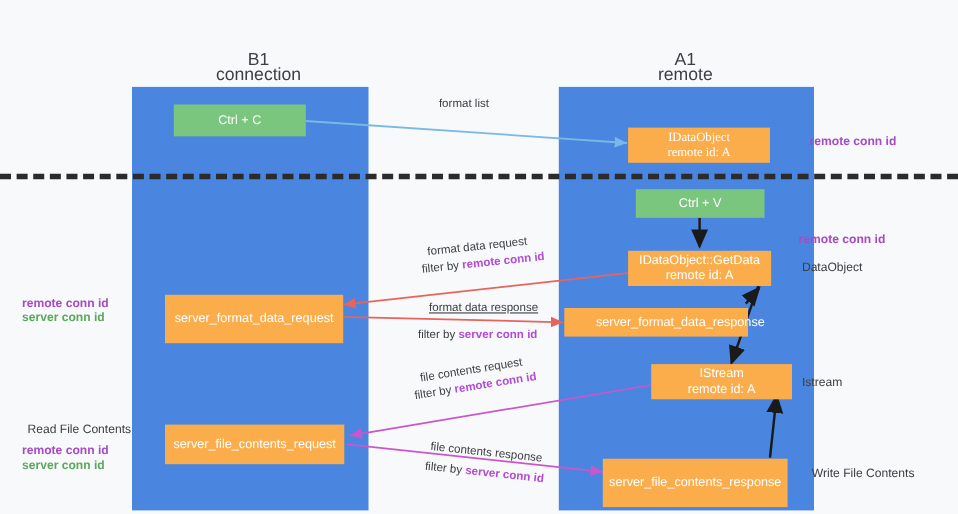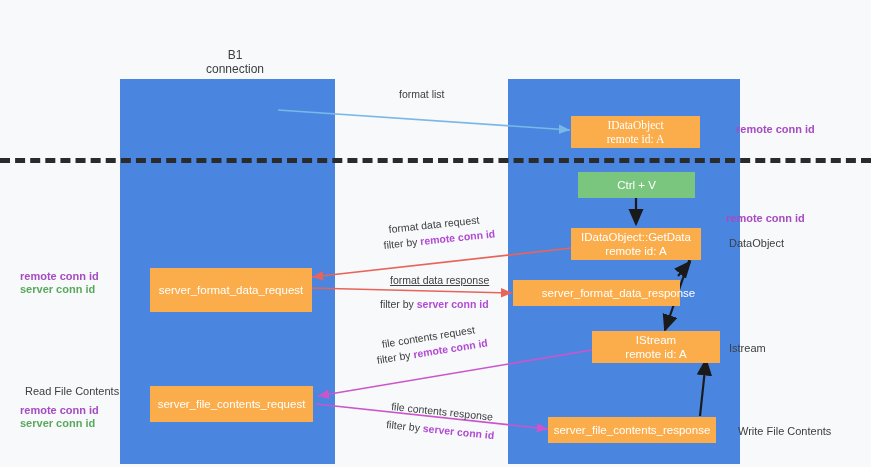--- a/index.html
+++ b/index.html
@@ -29,21 +29,21 @@
     font-size: 15px;
     color: #3c4043;
     line-height: 19px;
     white-space: pre;
   }
 
   
   .col-header {
     position: absolute;
     text-align: center;
-    font-size: 12px;
+    font-size: 16px;
     color: #3c4043;
     line-height: 14px;
     white-space: pre;
   }
 
   
   .lane {
     position: absolute;
     background: #4a86e0;
   }
@@ -109,20 +109,22 @@
   }
 </style>
 </head>
 <body>
 
 <div id="canvas">
 
 
   <div class="col-header" style="left:120px; top:48px; width:230px;">B1
 connection</div>
+  <div class="col-header" style="left:508px; top:48px; width:230px;">A1
+remote</div>
 
   <div class="lane" style="left:120px; top:79px; width:215px; height:385px;"></div>
   <div class="lane" style="left:508px; top:79px; width:232px; height:385px;"></div>
 
   <svg class="wires" viewBox="0 0 871 467" xmlns="http://www.w3.org/2000/svg">
     <defs>
       <marker id="ah-blue" markerWidth="8" markerHeight="8" refX="7" refY="3" orient="auto">
         <path d="M0,0 L7,3 L0,6 z" fill="#7ab8e8"></path>
       </marker>
       <marker id="ah-red" markerWidth="8" markerHeight="8" refX="7" refY="3" orient="auto">
@@ -150,39 +152,40 @@
 
     <path d="M316,404 L548,429" stroke="#cc55cc" stroke-width="1.6" fill="none" marker-end="url(#ah-mag)"></path>
 
     <path d="M678,276 L690,262" stroke="#1a1a1a" stroke-width="2.2" fill="none" marker-end="url(#ah-blk)"></path>
 
     <path d="M700,416 L706,360" stroke="#1a1a1a" stroke-width="2.2" fill="none" marker-end="url(#ah-blk)"></path>
   </svg>
 
   <div class="separator"></div>
 
+  <div class="box green" style="left:158px; top:95px; width:120px; height:29px;">Ctrl + C</div>
 
   <div class="box orange" style="left:571px; top:116px; width:129px; height:32px;font-family:Liberation Serif, serif;">IDataObject
 remote id: A</div>
 
   <div class="box green" style="left:578px; top:172px; width:117px; height:26px;">Ctrl + V</div>
 
   <div class="box orange" style="left:571px; top:228px; width:130px; height:32px;">IDataObject::GetData
 remote id: A</div>
 
   <div class="box orange" style="left:150px; top:268px; width:162px; height:44px;">server_format_data_request</div>
 
   <div class="box orange" style="left:513px; top:280px; width:167px; height:26px;padding-left:44px;">server_format_data_response</div>
 
   <div class="box orange" style="left:592px; top:331px; width:128px; height:32px;">IStream
 remote id: A</div>
 
   <div class="box orange" style="left:150px; top:386px; width:163px; height:36px;">server_file_contents_request</div>
 
-  <div class="box orange" style="left:548px; top:417px; width:168px; height:26px;">server_file_contents_response</div>
+  <div class="box orange" style="left:548px; top:417px; width:168px; height:44px;">server_file_contents_response</div>
 
   <div class="edge-label" style="left:399px; top:88px;">format list</div>
 
   <div class="edge-label rot" style="left:388px; top:223px; transform:rotate(-6deg);">format data request</div>
   <div class="edge-label rot" style="left:383px; top:239px; transform:rotate(-6deg);"><span>filter by </span><span class="hl-purple">remote conn id</span></div>
 
   <div class="edge-label" style="left:390px; top:274px;text-decoration:underline;">format data response</div>
   <div class="edge-label" style="left:380px; top:298px;"><span>filter by </span><span class="hl-purple">server conn id</span></div>
 
   <div class="edge-label rot" style="left:381px; top:338px; transform:rotate(-9deg);">file contents request</div>

